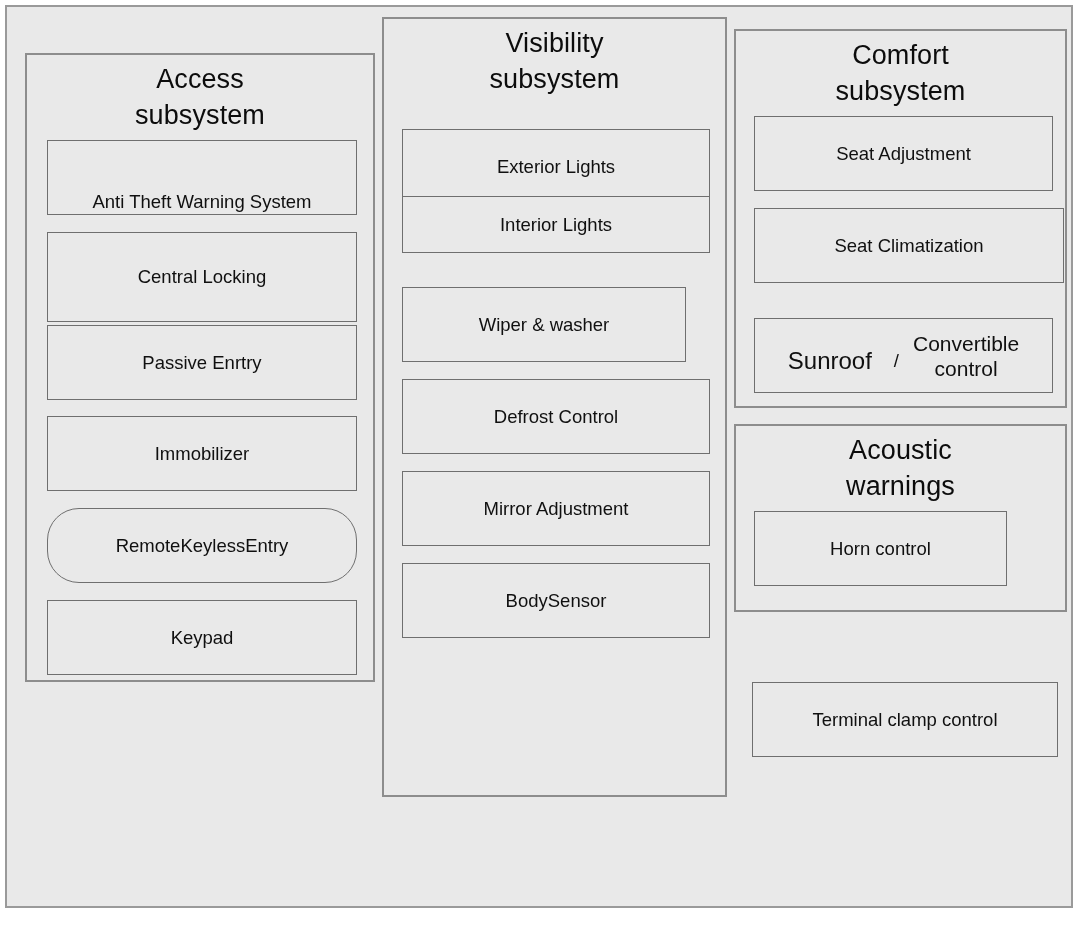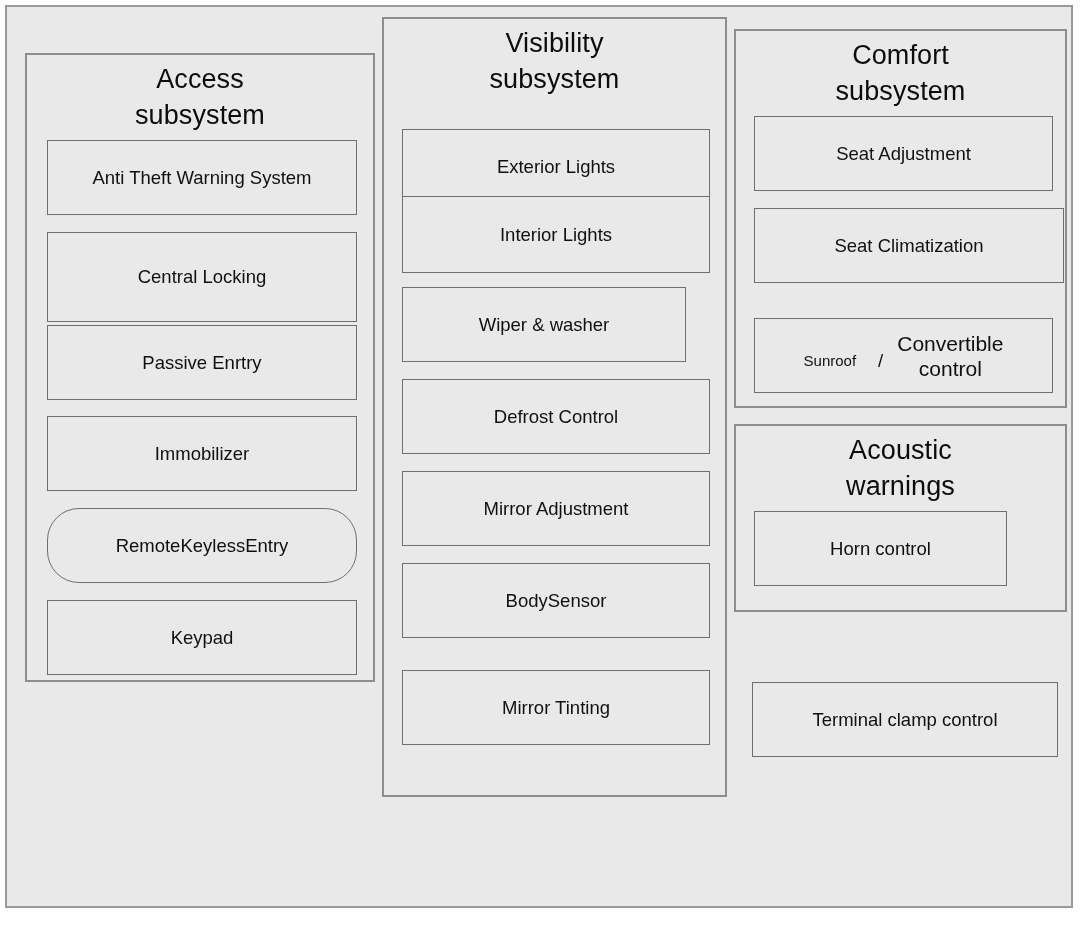--- a/index.html
+++ b/index.html
@@ -83,21 +83,21 @@
     border: 1.6px solid #6f6f6f;
   }
   .split-inner {
     position: absolute;
     left: 0; right: 0; top: 0; bottom: 0;
     display: flex;
     align-items: center;
     justify-content: center;
   }
   .split-left {
-    font-size: 15px;
+    font-size: 24px;
     line-height: 24px;
     color: #101010;
     align-self: center;
     margin-top: 10px;
   }
   .split-slash {
     font-size: 18.5px;
     line-height: 24px;
     color: #101010;
     margin: 10px 14px 0 22px;
@@ -115,21 +115,21 @@
 <body>
 
 <div id="canvas">
 
   <div class="outer-frame">
 
     <div class="group-panel" style="left:18px; top:22px; width:350px; height:629px;margin-top:24px;">
       <div class="group-title" style="top:6px;">Access
 subsystem</div>
 
-      <div class="feature-box" style="left:20px; top:85px; width:310px; height:75px;">
+      <div class="feature-box" style="left:20px; top:85px; width:310px; height:75px;align-items:flex-end;">
         <span class="feature-label">Anti Theft Warning System</span>
       </div>
 
       <div class="feature-box" style="left:20px; top:177px; width:310px; height:90px;">
         <span class="feature-label">Central Locking</span>
       </div>
 
       <div class="feature-box" style="left:20px; top:270px; width:310px; height:75px;">
         <span class="feature-label">Passive Enrtry</span>
       </div>
@@ -148,43 +148,40 @@
     </div>
 
     <div class="group-panel" style="left:375px; top:10px; width:345px; height:780px;">
       <div class="group-title" style="top:6px;">Visibility
 subsystem</div>
 
       <div class="feature-box" style="left:18px; top:85px; width:308px; height:75px;margin-top:25px;">
         <span class="feature-label">Exterior Lights</span>
       </div>
 
-      <div class="feature-box" style="left:18px; top:177px; width:308px; height:77px;">
+      <div class="feature-box" style="left:18px; top:177px; width:308px; height:57px;">
         <span class="feature-label">Interior Lights</span>
       </div>
 
       <div class="feature-box" style="left:18px; top:268px; width:284px; height:75px;">
         <span class="feature-label">Wiper &amp;  washer</span>
       </div>
 
       <div class="feature-box" style="left:18px; top:360px; width:308px; height:75px;">
         <span class="feature-label">Defrost Control</span>
       </div>
 
       <div class="feature-box" style="left:18px; top:452px; width:308px; height:75px;">
         <span class="feature-label">Mirror Adjustment</span>
       </div>
 
       <div class="feature-box" style="left:18px; top:544px; width:308px; height:75px;">
         <span class="feature-label">BodySensor</span>
       </div>
 
-      <div class="feature-box" style="left:18px; top:651px; width:308px; height:75px;">
-        <span class="feature-label">Mirror Tinting</span>
-      </div>
     </div>
 
     <div class="group-panel" style="left:727px; top:22px; width:333px; height:379px;">
       <div class="group-title" style="top:6px;">Comfort
 subsystem</div>
 
       <div class="feature-box" style="left:18px; top:85px; width:299px; height:75px;">
         <span class="feature-label">Seat Adjustment</span>
       </div>
 

